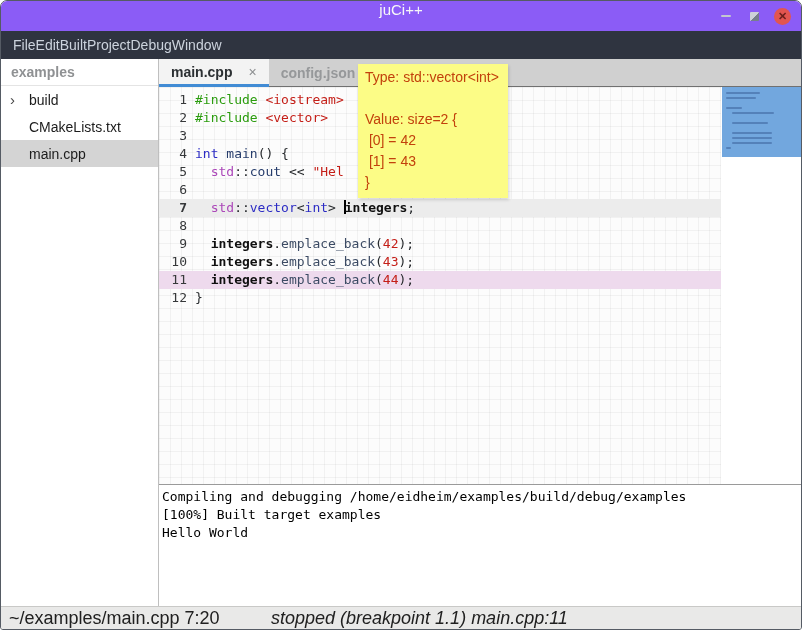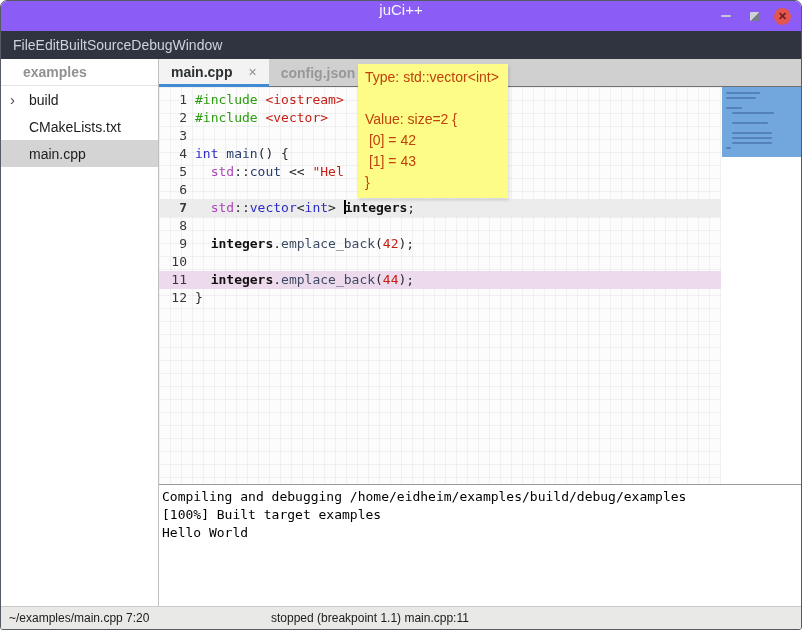--- a/index.html
+++ b/index.html
@@ -16,21 +16,21 @@
   .btn-close{width:17px;height:17px;border-radius:50%;background:#e25550;color:#6e201c;
              display:flex;align-items:center;justify-content:center;font-size:11px;font-weight:bold;}
 
   
   .menubar{position:absolute;left:0;top:30px;right:0;height:28px;background:#2f3440;
            display:flex;align-items:center;gap:0;padding-left:12px;color:#ccd3dd;font-size:14px;box-sizing:border-box;}
   .menu-item{cursor:default;}
 
   
   .sidebar{position:absolute;left:0;top:58px;width:157px;height:547px;background:#ffffff;box-sizing:border-box;}
-  .sb-header{height:27px;line-height:26px;padding-left:22px;color:#8f9193;font-weight:bold;font-size:14px;
+  .sb-header{height:27px;line-height:26px;padding-left:10px;color:#8f9193;font-weight:bold;font-size:14px;
              border-bottom:1px solid #e4e4e4;box-sizing:border-box;}
   .tree-item{height:27px;display:flex;align-items:center;font-size:14px;color:#1c1c1c;}
   .tree-item.selected{background:#d4d4d4;}
   .expander{width:19px;padding-left:9px;color:#474747;font-size:15px;flex:none;}
   .vdiv{position:absolute;left:157px;top:58px;width:1px;height:547px;background:#bfbfbf;}
 
   
   .tabbar{position:absolute;left:158px;top:58px;right:0;height:28px;background:#d0d0d0;
           display:flex;box-sizing:border-box;border-bottom:1px solid #707070;}
   .tab{display:flex;align-items:center;padding:0 12px;font-size:14px;font-weight:bold;color:#96989a;
@@ -69,23 +69,23 @@
   .mm-line{height:2px;background:rgba(23,52,110,.33);margin-bottom:3px;border-radius:1px;}
 
   
   .console{position:absolute;left:158px;top:483px;width:644px;height:122px;background:#ffffff;
            border-top:1px solid #9a9a9a;box-sizing:border-box;color:#000;
            font-family:"DejaVu Sans Mono",monospace;font-size:13px;padding:3px 0 0 3px;}
   .console-line{height:18px;line-height:18px;white-space:pre;}
 
   
   .statusbar{position:absolute;left:0;top:605px;width:802px;height:25px;background:#e9e9e8;
-             border-top:1px solid #c9c9c7;box-sizing:border-box;font-size:12px;color:#202020;}
+             border-top:1px solid #c9c9c7;box-sizing:border-box;font-size:18px;color:#202020;}
   .sb-left{position:absolute;left:8px;top:0;line-height:23px;}
-  .sb-center{position:absolute;left:270px;top:0;line-height:23px;}
+  .sb-center{position:absolute;left:270px;top:0;line-height:23px;font-style:italic;}
 
   
   .tooltip{position:absolute;left:357px;top:63px;background:#fcfc86;padding:3px 8px 5px 7px;
            font-size:14px;color:#c2410c;box-shadow:1px 2px 3px rgba(0,0,0,.15);min-width:135px;z-index:10;}
   .tt-line{line-height:21px;white-space:pre;}
 </style>
 </head>
 <body>
 
 <div class="win">
@@ -98,21 +98,21 @@
         </div>
       <div class="btn-max"></div>
       <div class="btn-close">✕</div>
     </div>
   </div>
 
   <nav class="menubar" id="menubar">
       <span class="menu-item">File</span>
       <span class="menu-item">Edit</span>
       <span class="menu-item">Built</span>
-      <span class="menu-item">Source</span>
+      <span class="menu-item">Project</span>
       <span class="menu-item">Debug</span>
       <span class="menu-item">Window</span>
     </nav>
 
   <div class="sidebar">
     <div class="sb-header">examples</div>
     <div id="tree">
         <div class="tree-item">
           <span class="expander">›</span>
           <span class="tree-label">build</span>
@@ -144,21 +144,21 @@
     <div id="lines">
         <div class="line"><span class="ln">1</span><span class="code"><span class="c-pp">#include</span><span class="c-pl"> </span><span class="c-str">&lt;iostream&gt;</span></span></div>
         <div class="line"><span class="ln">2</span><span class="code"><span class="c-pp">#include</span><span class="c-pl"> </span><span class="c-str">&lt;vector&gt;</span></span></div>
         <div class="line"><span class="ln">3</span><span class="code"></span></div>
         <div class="line"><span class="ln">4</span><span class="code"><span class="c-kw">int</span><span class="c-pl"> </span><span class="c-nav">main</span><span class="c-pl">() {</span></span></div>
         <div class="line"><span class="ln">5</span><span class="code"><span class="c-pl">  </span><span class="c-ns">std</span><span class="c-pl">::</span><span class="c-nav">cout</span><span class="c-pl"> &lt;&lt; </span><span class="c-str">"Hel</span></span></div>
         <div class="line"><span class="ln">6</span><span class="code"></span></div>
         <div class="line current"><span class="ln">7</span><span class="code"><span class="c-pl">  </span><span class="c-ns">std</span><span class="c-pl">::</span><span class="c-kw">vector</span><span class="c-pl">&lt;</span><span class="c-kw">int</span><span class="c-pl">&gt; </span><span class="caret"></span><span class="c-b">integers</span><span class="c-pl">;</span></span></div>
         <div class="line"><span class="ln">8</span><span class="code"></span></div>
         <div class="line"><span class="ln">9</span><span class="code"><span class="c-pl">  </span><span class="c-b">integers</span><span class="c-pl">.</span><span class="c-call">emplace_back</span><span class="c-pl">(</span><span class="c-num">42</span><span class="c-pl">);</span></span></div>
-        <div class="line"><span class="ln">10</span></div>
+        <div class="line"><span class="ln">10</span><span class="code"><span class="c-pl">  </span><span class="c-b">integers</span><span class="c-pl">.</span><span class="c-call">emplace_back</span><span class="c-pl">(</span><span class="c-num">43</span><span class="c-pl">);</span></span></div>
         <div class="line debug"><span class="ln">11</span><span class="code"><span class="c-pl">  </span><span class="c-b">integers</span><span class="c-pl">.</span><span class="c-call">emplace_back</span><span class="c-pl">(</span><span class="c-num">44</span><span class="c-pl">);</span></span></div>
         <div class="line"><span class="ln">12</span><span class="code"><span class="c-pl">}</span></span></div>
       </div>
   </div>
 
   <div class="minimapcol">
     <div class="mm-view" id="mmview">
         <div class="mm-line" style="width: 34px; margin-left: 4px;"></div>
         <div class="mm-line" style="width: 30px; margin-left: 4px;"></div>
         <div class="mm-line" style="width: 0px; margin-left: 0px;"></div>

